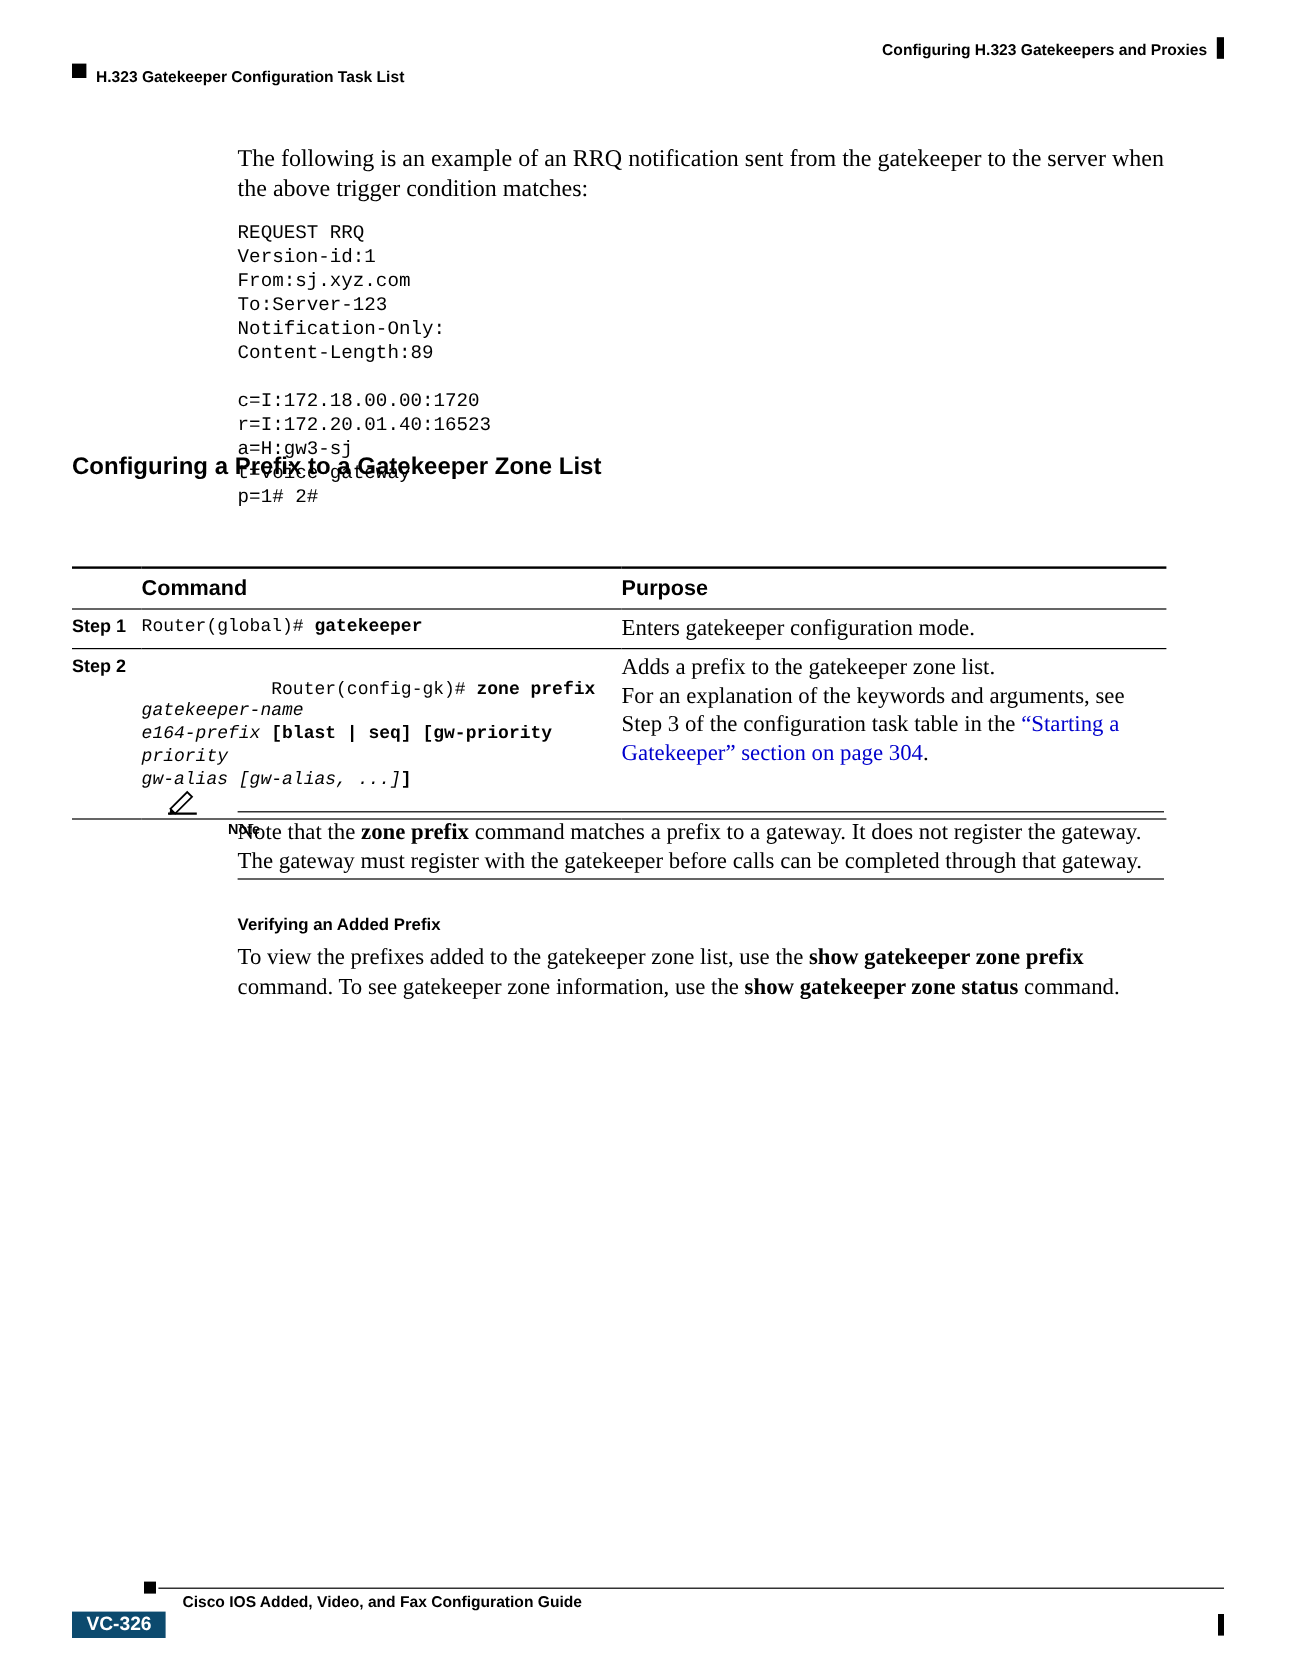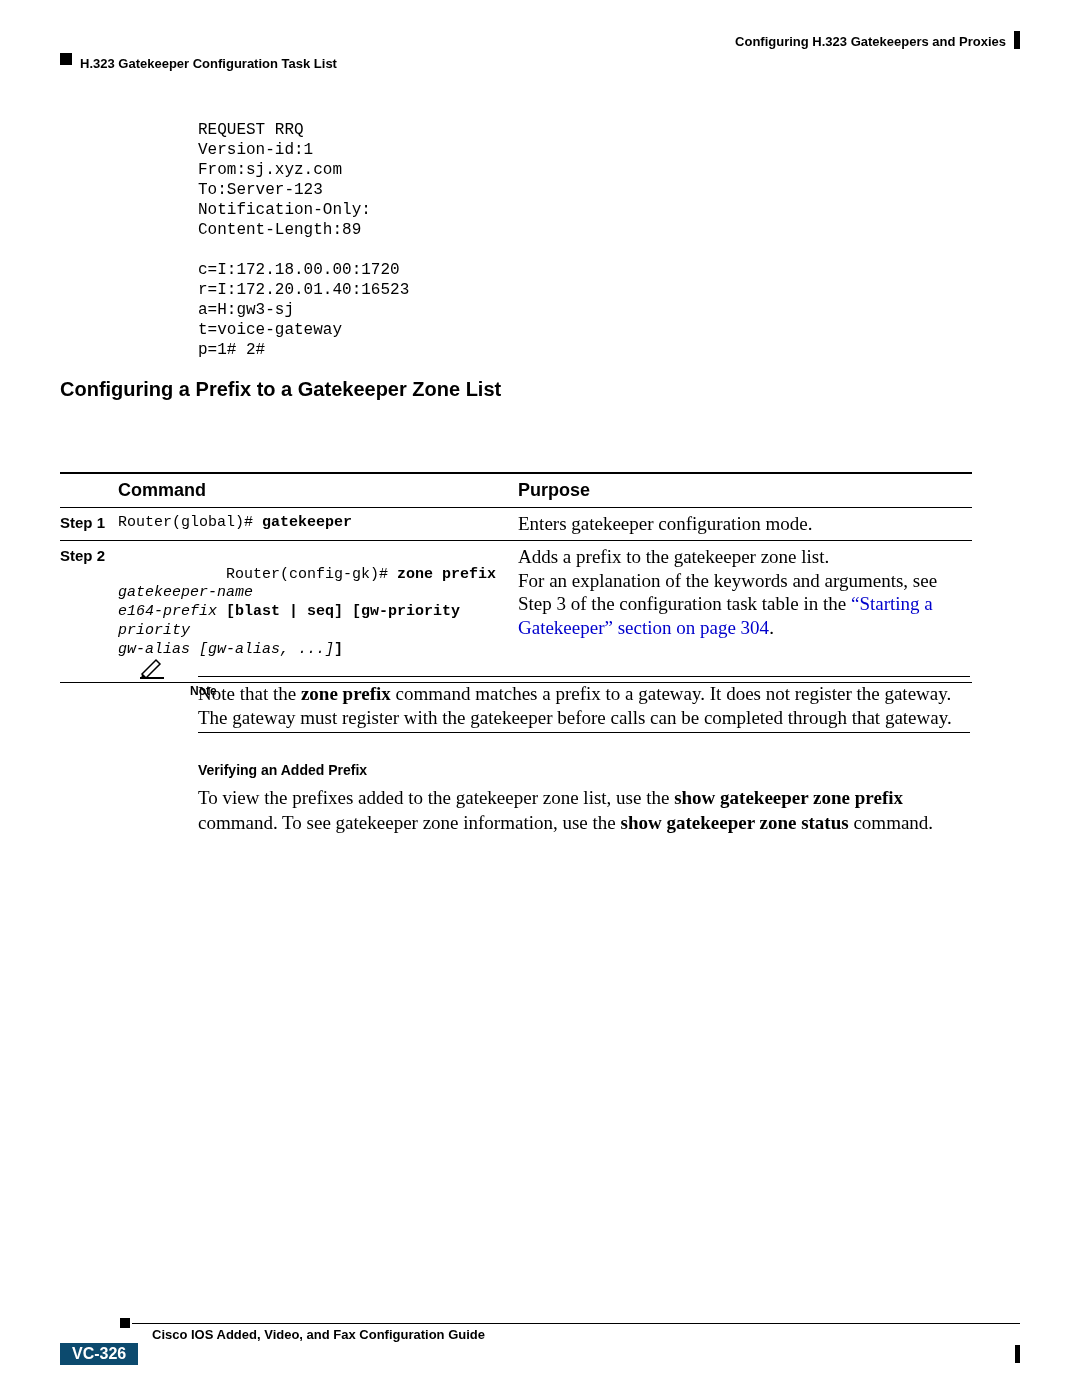--- a/index.html
+++ b/index.html
@@ -57,20 +57,21 @@
 <div class="page">
 
   <div class="hdr">
     <div class="hdr-bar-right"></div>
     <div class="hdr-right">Configuring H.323 Gatekeepers and Proxies</div>
     <div class="hdr-bar-left"></div>
     <div class="hdr-left">H.323 Gatekeeper Configuration Task List</div>
   </div>
 
   <div class="body-col">
+    <p class="para">The following is an example of an RRQ notification sent from the gatekeeper to the server when the above trigger condition matches:</p>
     <pre class="code">REQUEST RRQ
 Version-id:1
 From:sj.xyz.com
 To:Server-123
 Notification-Only:
 Content-Length:89
 
 c=I:172.18.00.00:1720
 r=I:172.20.01.40:16523
 a=H:gw3-sj

